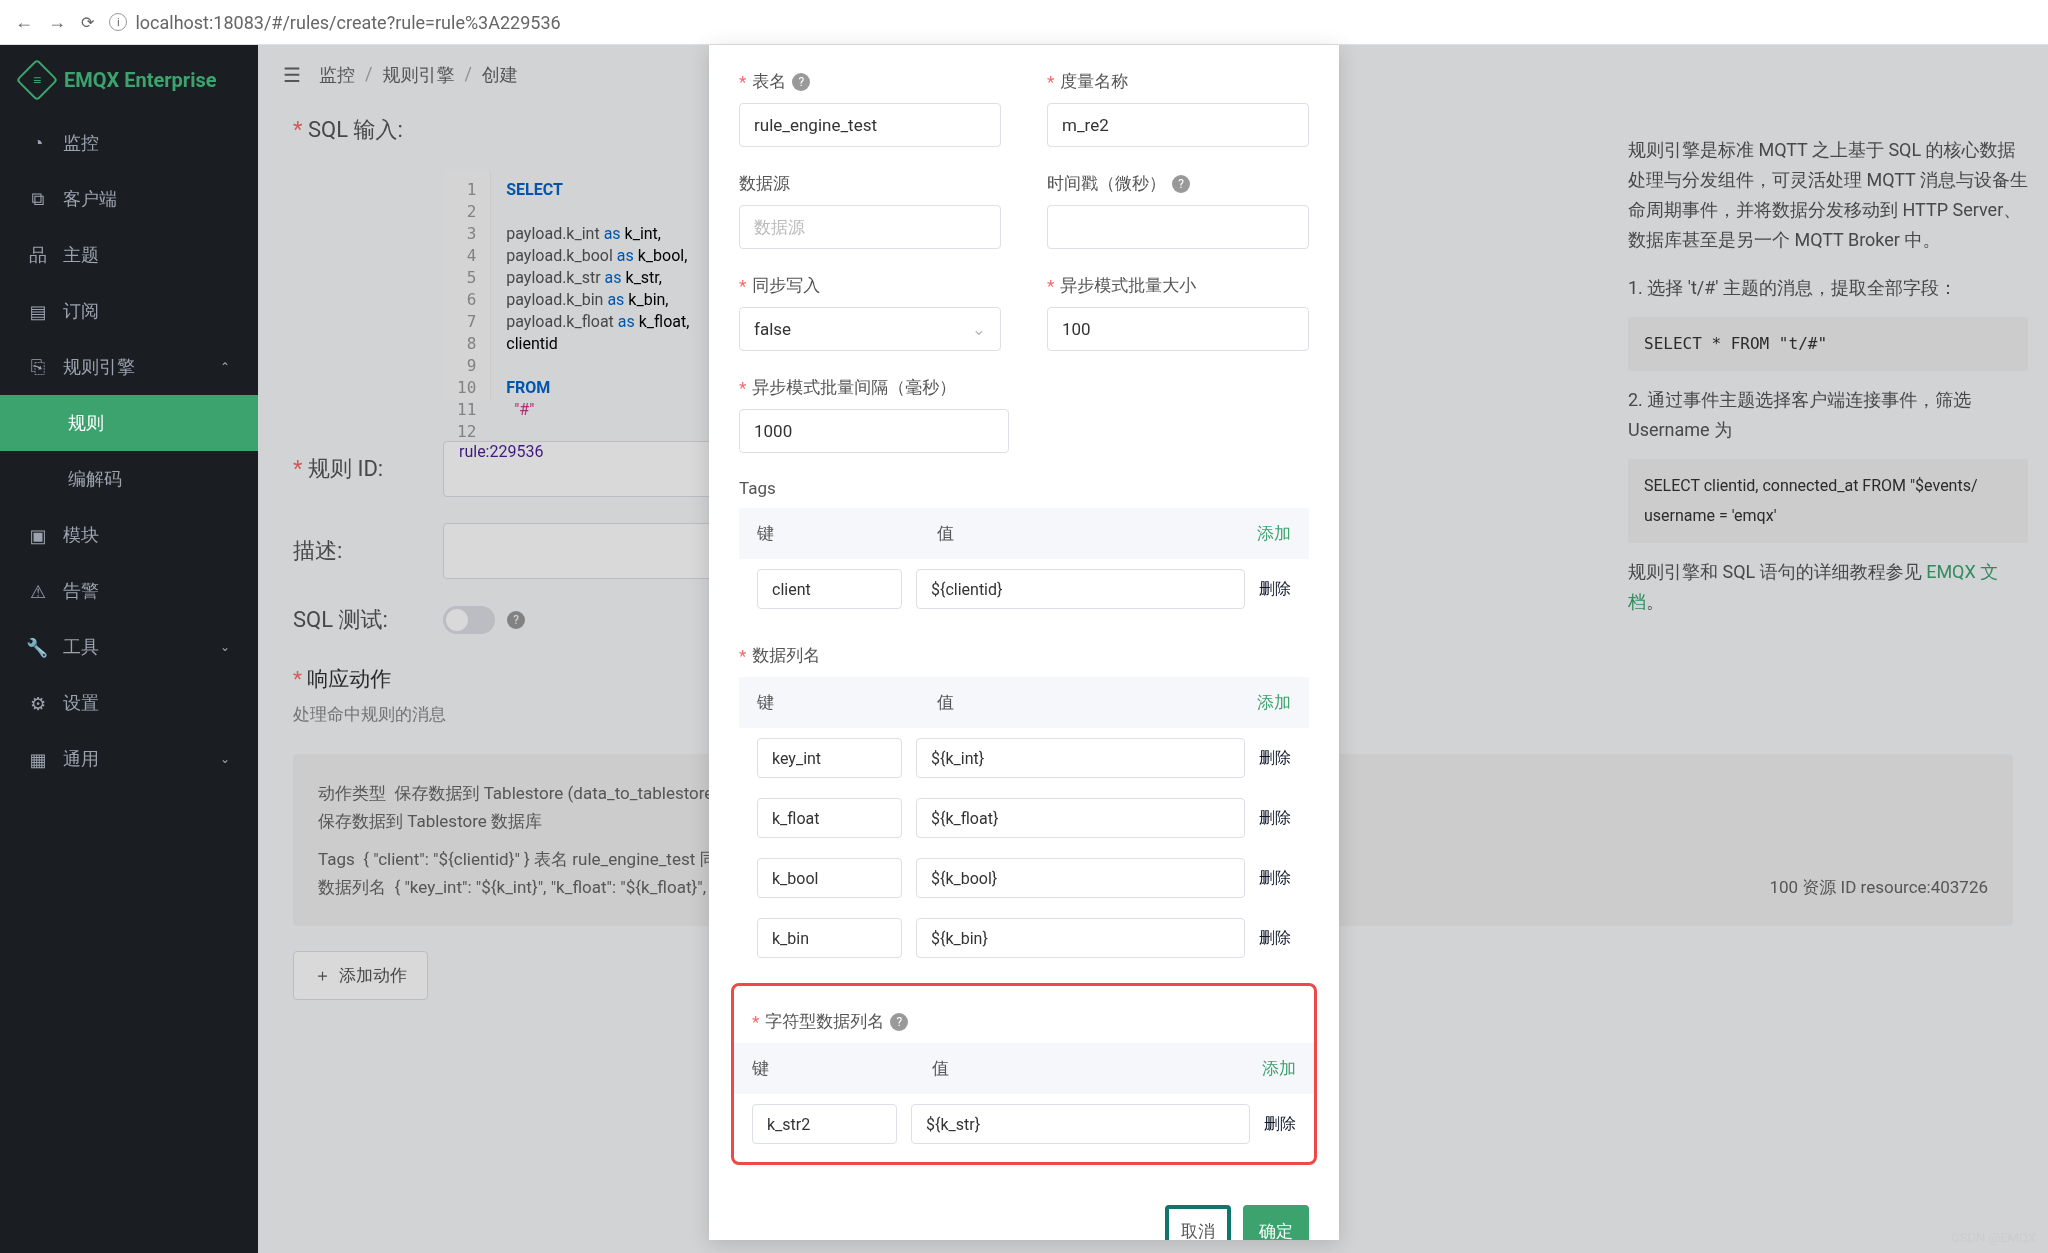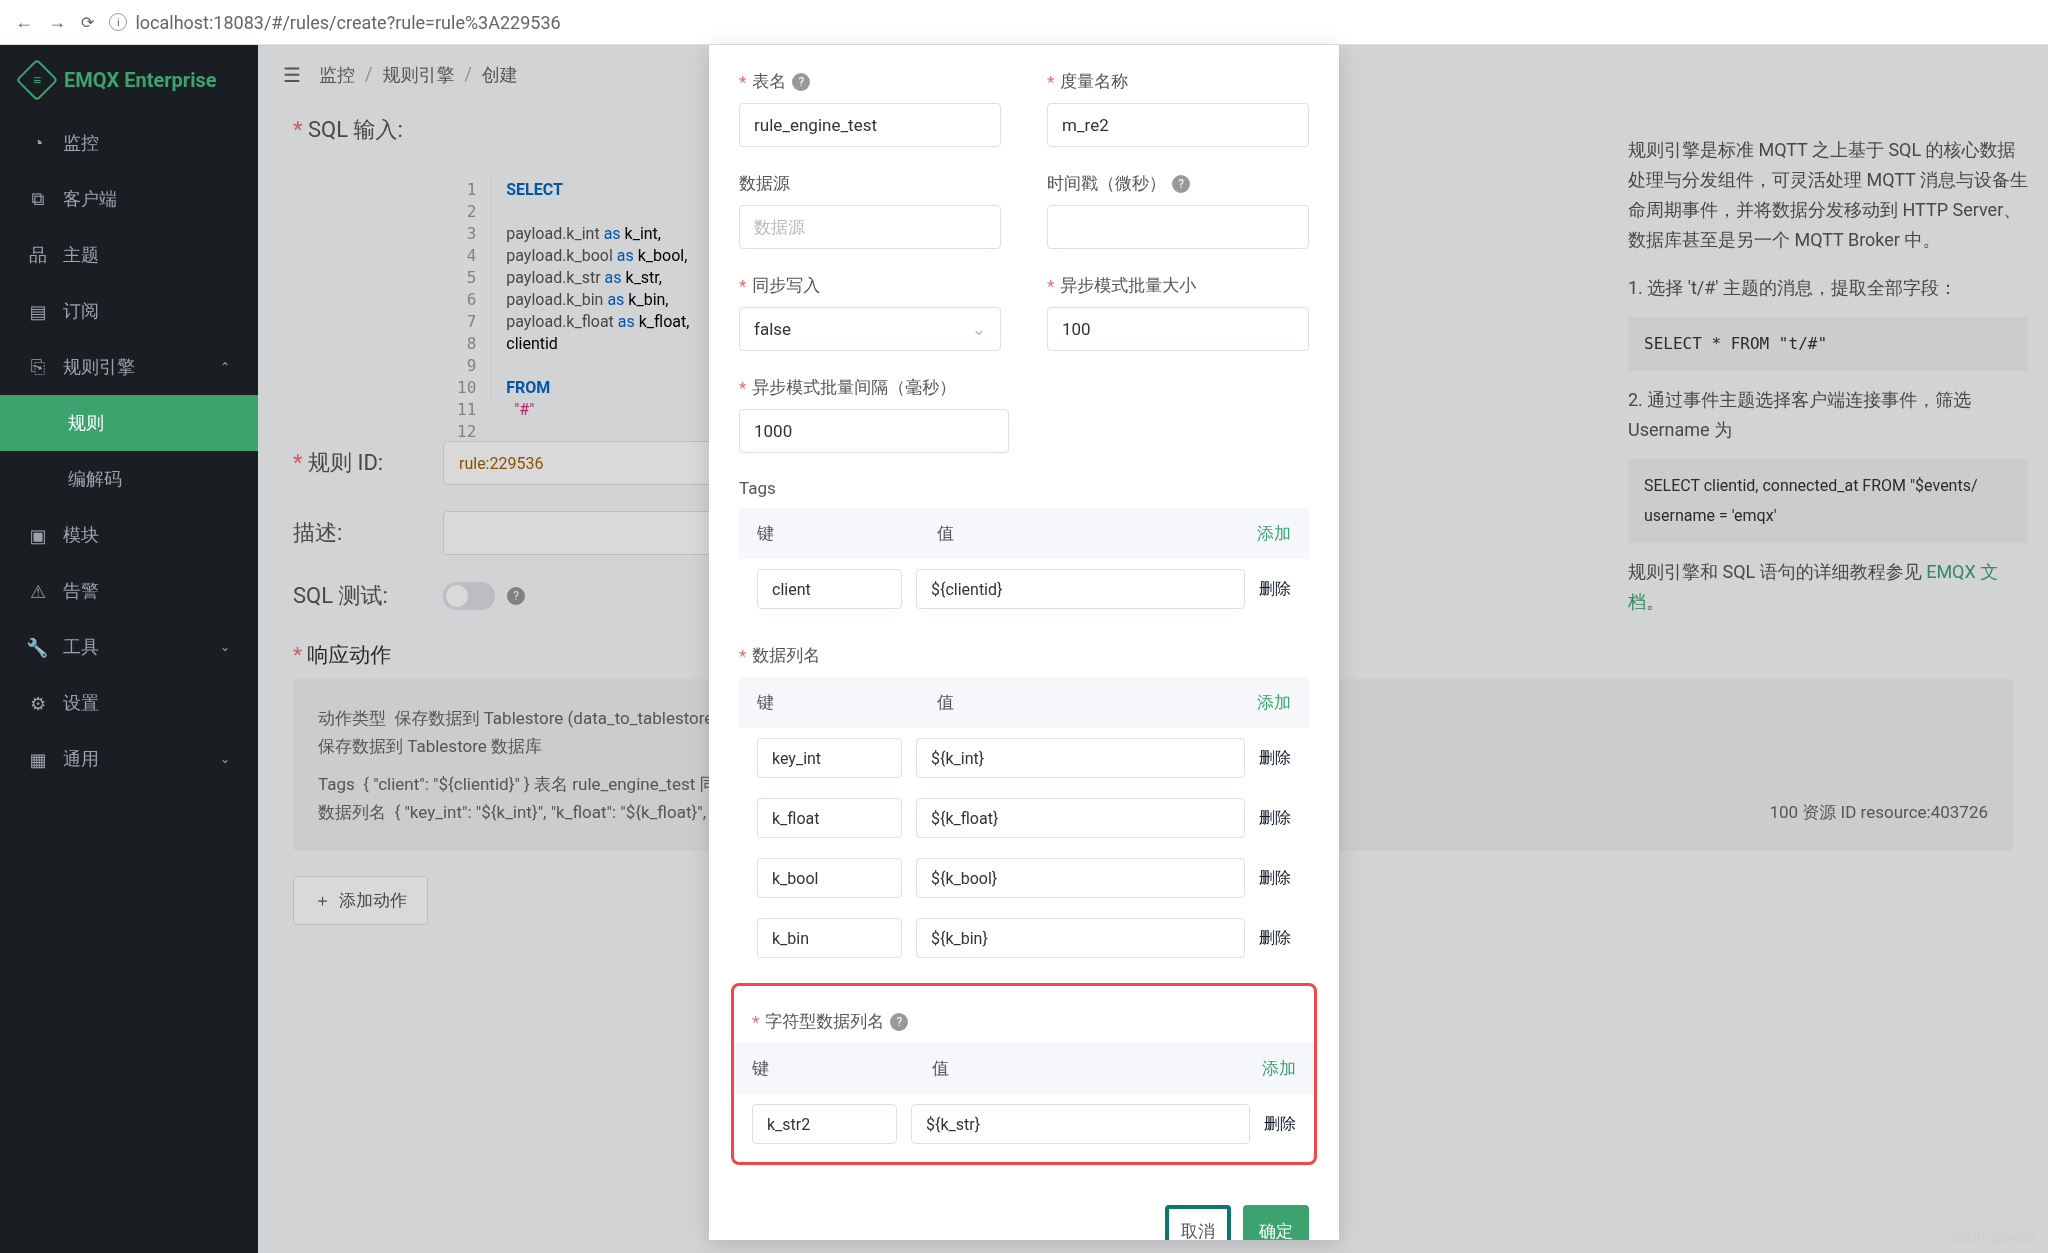--- a/index.html
+++ b/index.html
@@ -30,21 +30,21 @@
     .content { flex: 1; background: #f7f8fa; position: relative; }
     .top-bar { height: 60px; display: flex; align-items: center; padding: 0 25px; gap: 18px; }
     .hamburger { font-size: 20px; color: #666; }
     .breadcrumb { color: #666; font-size: 18px; display: flex; gap: 10px; }
     .breadcrumb span.sep { color: #aaa; }
     
     .page-body { padding: 10px 35px; }
     .form-row { display: flex; margin-bottom: 26px; align-items: center; }
     .form-label { width: 150px; color: #555; font-size: 22px; }
     .required::before { content: "* "; color: #f56c6c; }
-    .input-wide { flex: 1; max-width: 380px; height: 44px; border: 1px solid #dcdfe6; border-radius: 4px; padding: 0 15px; color: #a16207; background: #fff; display: flex; align-items: center; }
+    .input-wide { flex: 1; max-width: 380px; height: 56px; border: 1px solid #dcdfe6; border-radius: 4px; padding: 0 15px; color: #4c1d95; background: #fff; display: flex; align-items: flex-start; }
     
     
     .sql-editor { display: flex; margin-left: 150px; margin-bottom: 40px; height: 230px; }
     .gutter { background: #fafafa; padding: 8px 14px; text-align: right; color: #999; font-family: monospace; font-size: 16px; line-height: 22px; border-right: 1px solid #eee; }
     .code { padding: 8px 15px; font-family: monospace; font-size: 16px; line-height: 22px; }
     .kw { color: #0066cc; font-weight: bold; }
     .attr { color: #555; }
     .as { color: #0066cc; }
     .str { color: #d63384; }
     
@@ -215,20 +215,21 @@
         <div class="form-label">SQL 测试:</div>
         <div class="toggle">
           <div class="toggle-track">
               <div class="toggle-thumb"></div>
             </div>
           <span class="help-icon">?</span>
         </div>
       </div>
 
       <div class="section-title required">响应动作</div>
+      <div class="section-sub">处理命中规则的消息</div>
 
       <div class="action-card">
         <div><span>动作类型</span>&nbsp;&nbsp;<span>保存数据到 Tablestore (data_to_tablestore)</span></div>
         <div>保存数据到 Tablestore 数据库</div>
         <div style="height:10px"></div>
         <div><span>Tags</span>&nbsp;&nbsp;<span>{ "client": "${clientid}" }    表名  rule_engine_test    同步写入  false</span></div>
         <div><span>数据列名</span>&nbsp;&nbsp;<span>{ "key_int": "${k_int}", "k_float": "${k_float}", "k_bool": "${k_bool}</span></div>
         <div style="text-align:right; margin-top:-28px;">100    资源 ID  resource:403726</div>
       </div>
 

